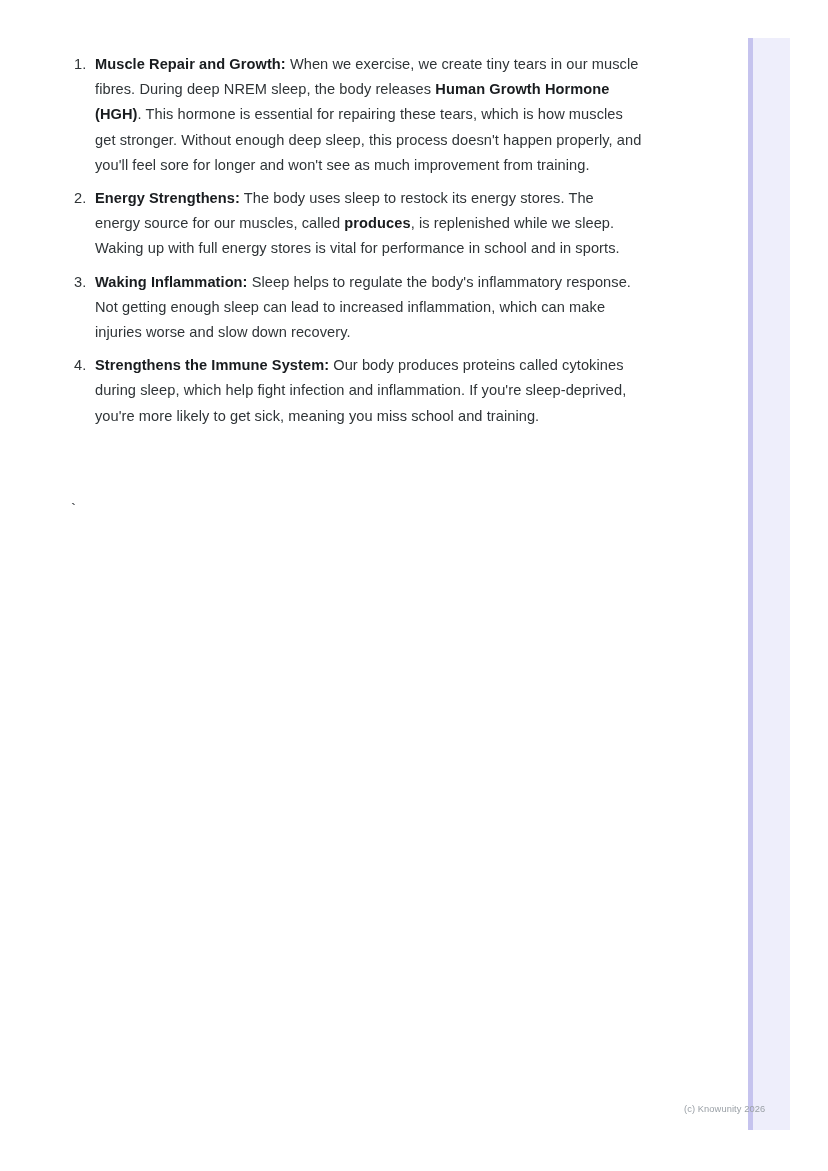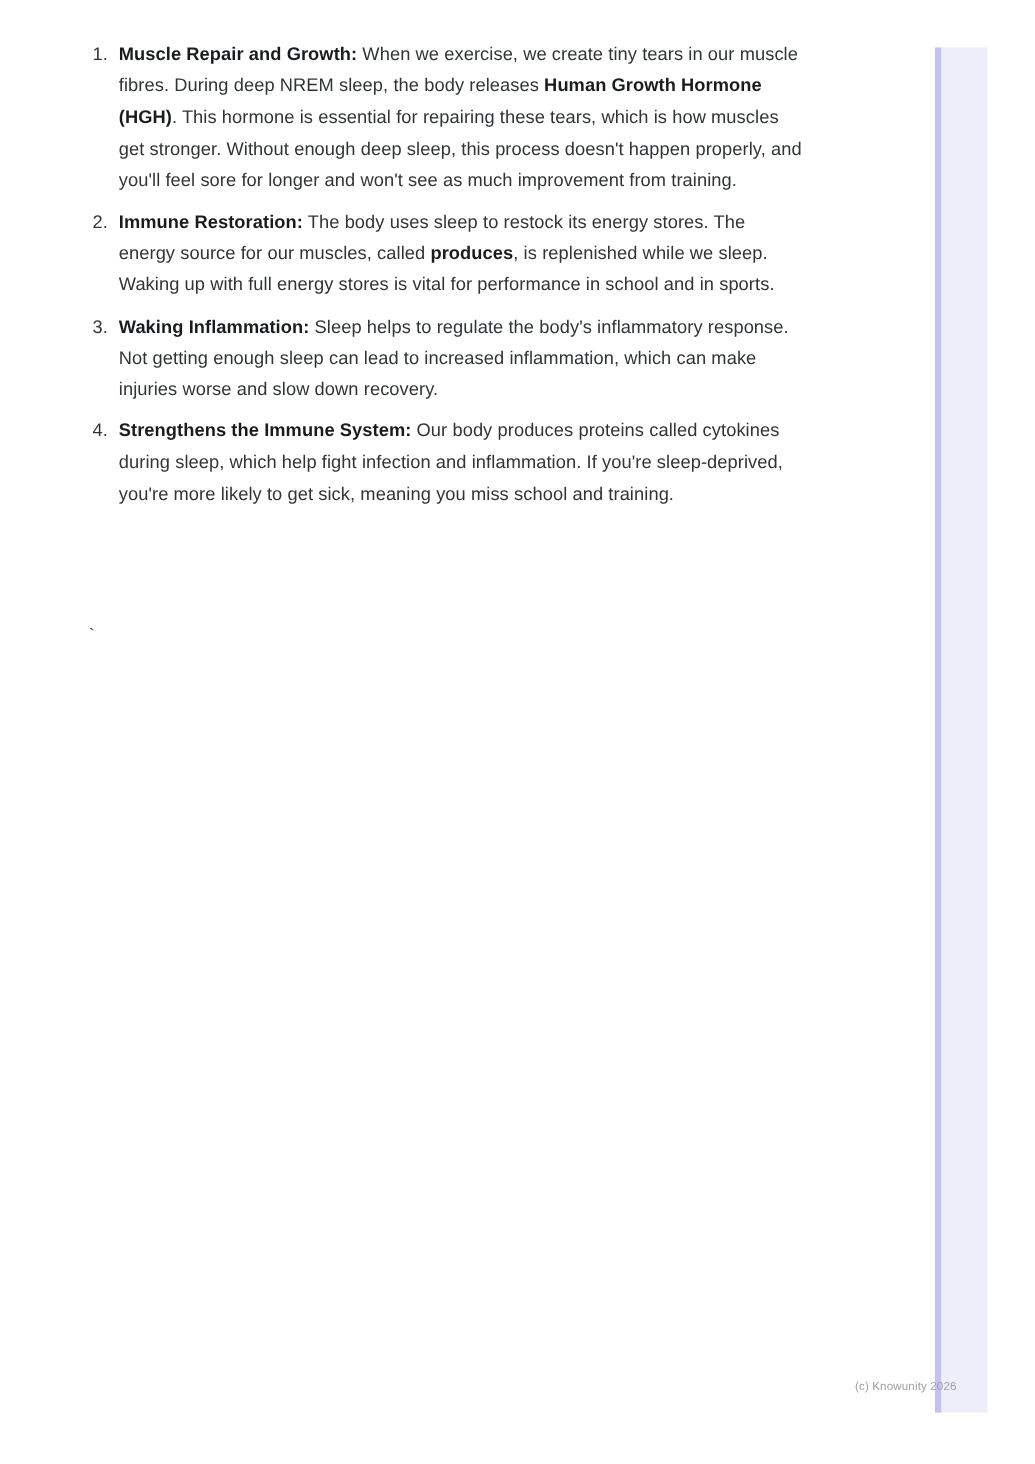--- a/index.html
+++ b/index.html
@@ -33,21 +33,21 @@
     height: 1092px;
     background: #eeeefb;
     border-left: 5px solid #c5c3ee;
     box-sizing: border-box;
   }
 
   
   .content {
     position: absolute;
     left: 74px;
-    top: 32px;
+    top: 52px;
     width: 568px;
   }
 
   ol.note-list {
     list-style: none;
     margin: 0;
     padding: 0;
     counter-reset: noteitem;
   }
 
@@ -121,21 +121,21 @@
   <div class="side-bar"></div>
 
   <div class="content">
     <ol class="note-list">
 
       <li>
         <span class="lead">Muscle Repair and Growth:</span><span> When we exercise, we create tiny tears in our muscle fibres. During deep NREM sleep, the body releases </span><span class="emph">Human Growth Hormone (HGH)</span><span>. This hormone is essential for repairing these tears, which is how muscles get stronger. Without enough deep sleep, this process doesn't happen properly, and you'll feel sore for longer and won't see as much improvement from training.</span>
       </li>
 
       <li>
-        <span class="lead">Immune Restoration:</span><span> The body uses sleep to restock its energy stores. The energy source for our muscles, called </span><span class="emph">produces</span><span>, is replenished while we sleep. Waking up with full energy stores is vital for performance in school and in sports.</span>
+        <span class="lead">Energy Strengthens:</span><span> The body uses sleep to restock its energy stores. The energy source for our muscles, called </span><span class="emph">produces</span><span>, is replenished while we sleep. Waking up with full energy stores is vital for performance in school and in sports.</span>
       </li>
 
       <li>
         <span class="lead">Waking Inflammation:</span><span> Sleep helps to regulate the body's inflammatory response. Not getting enough sleep can lead to increased inflammation, which can make injuries worse and slow down recovery.</span><span class="emph"></span><span></span>
       </li>
 
       <li>
         <span class="lead">Strengthens the Immune System:</span><span> Our body produces proteins called cytokines during sleep, which help fight infection and inflammation. If you're sleep-deprived, you're more likely to get sick, meaning you miss school and training.</span><span class="emph"></span><span></span>
       </li>
 

